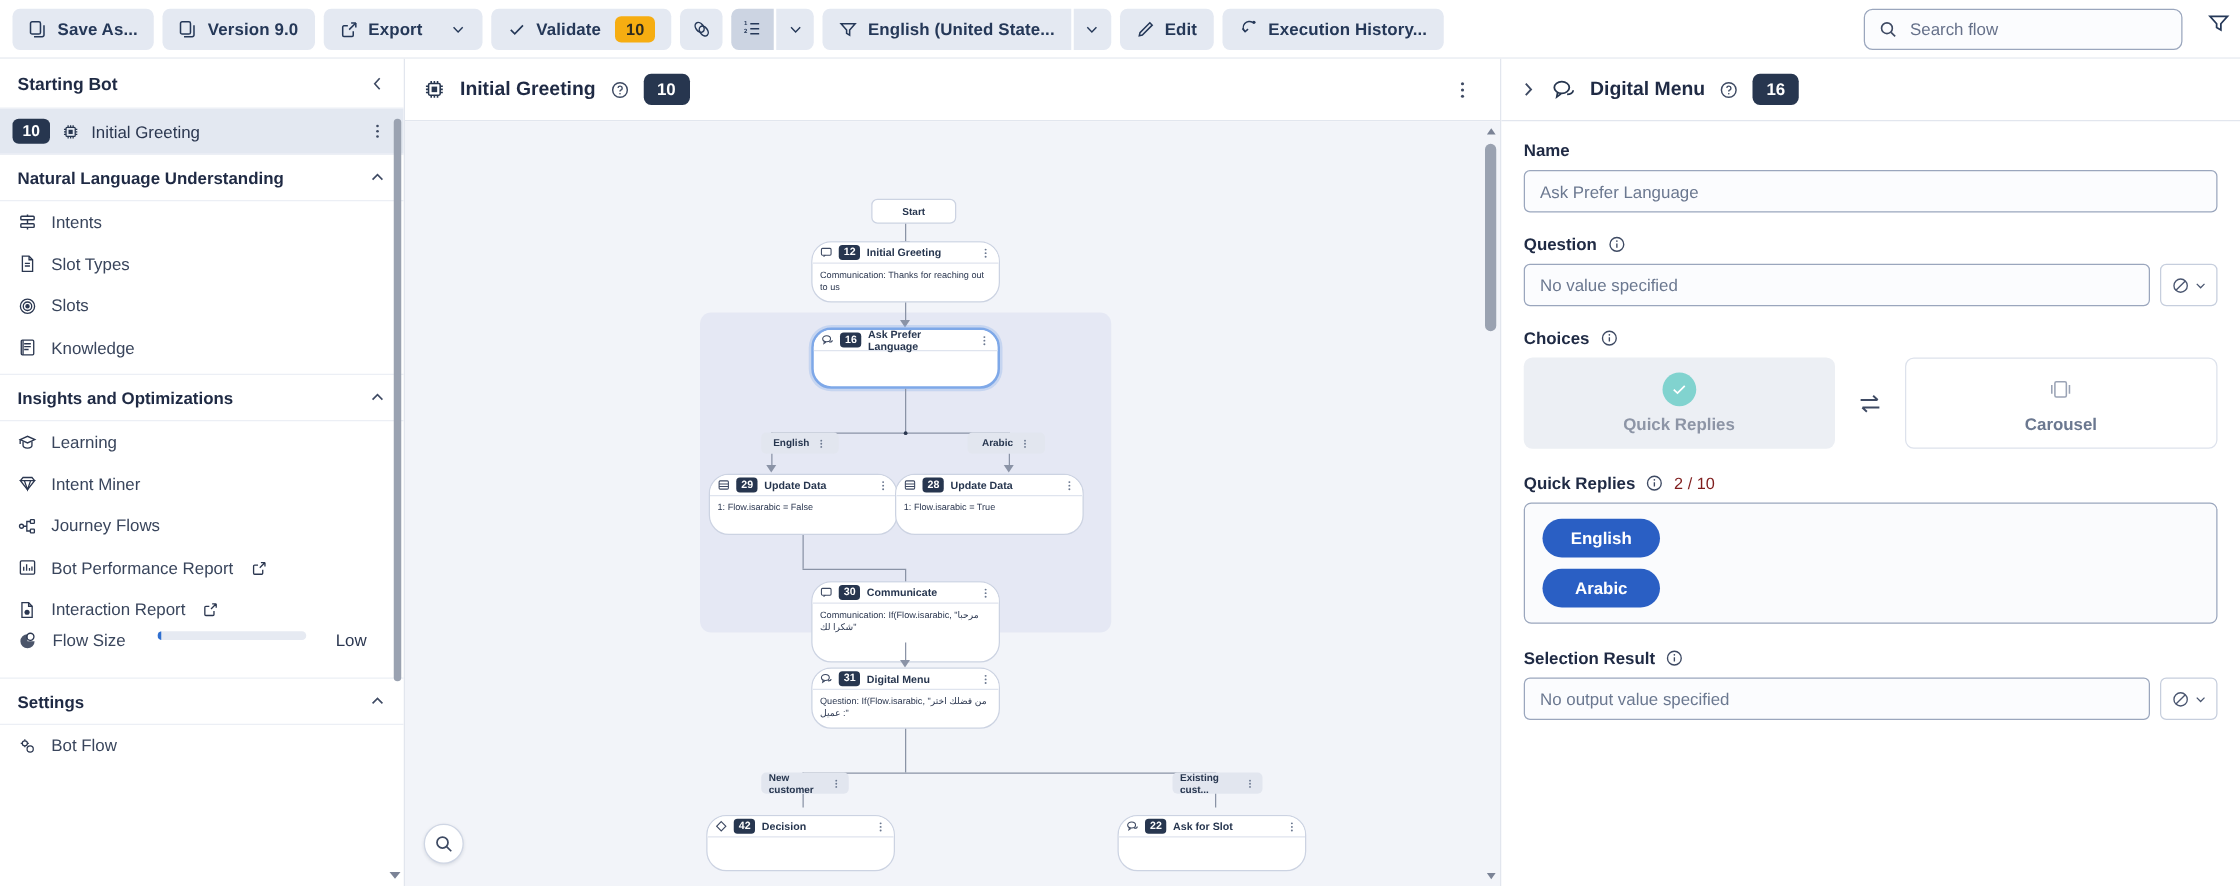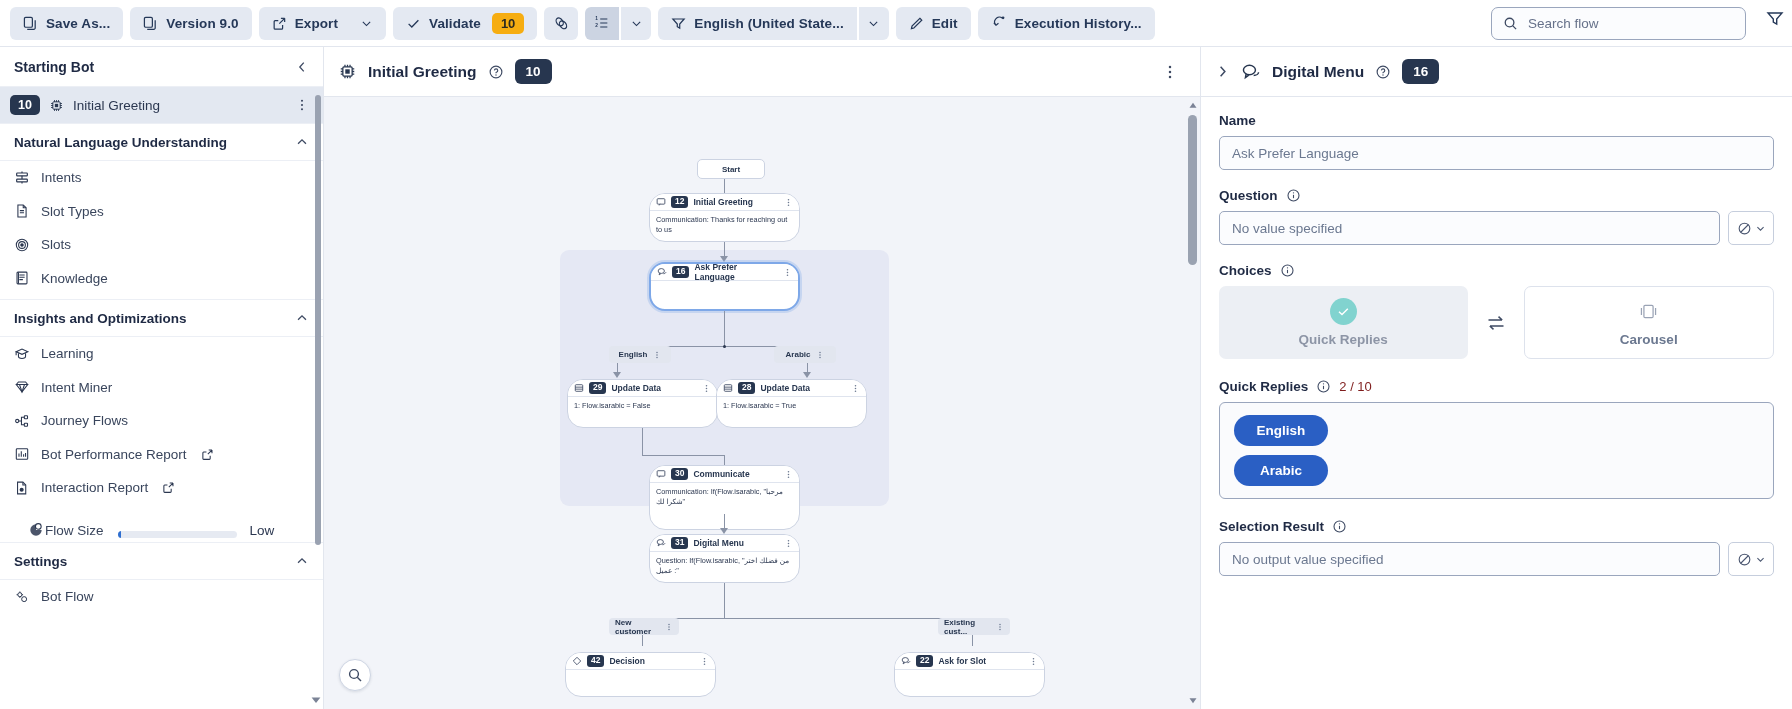--- a/index.html
+++ b/index.html
@@ -82,22 +82,22 @@
   .chip-dark {
     background: #27364f; color: #fff; border-radius: 5px;
     font-size: 12.5px; font-weight: 700; padding: 3px 8px; min-width: 29px; text-align: center;
   }
   .sb-item {
     height: 33.5px; display: flex; align-items: center; gap: 11px;
     padding: 0 14px; font-size: 13.5px; color: #39455c; cursor: pointer;
   }
   .sb-item .ext { margin-left: 3px; }
   .flowsize {
-    height: 33.5px; display: flex; align-items: flex-end; gap: 1px;
-    padding: 0 28px; font-size: 13.5px; color: #39455c;
+    height: 33.5px; display: flex; align-items: flex-start; gap: 12px;
+    padding: 0 14px; font-size: 13.5px; color: #39455c;
   }
   .fs-track {
     width: 119px; height: 7px; border-radius: 4px; background: #e6eaf2; margin-left: 13px;
     position: relative; overflow: hidden;
   }
   .fs-fill { position: absolute; left: 0; top: 0; bottom: 0; width: 3px; background: #2f6fd0; }
   .fs-val { margin-left: 12px; font-size: 13.5px; color: #2b3750; }
   .sb-scroll {
     position: absolute; right: 2px; top: 48px; width: 6px; height: 450px;
     background: #9aa2b1; border-radius: 4px;

